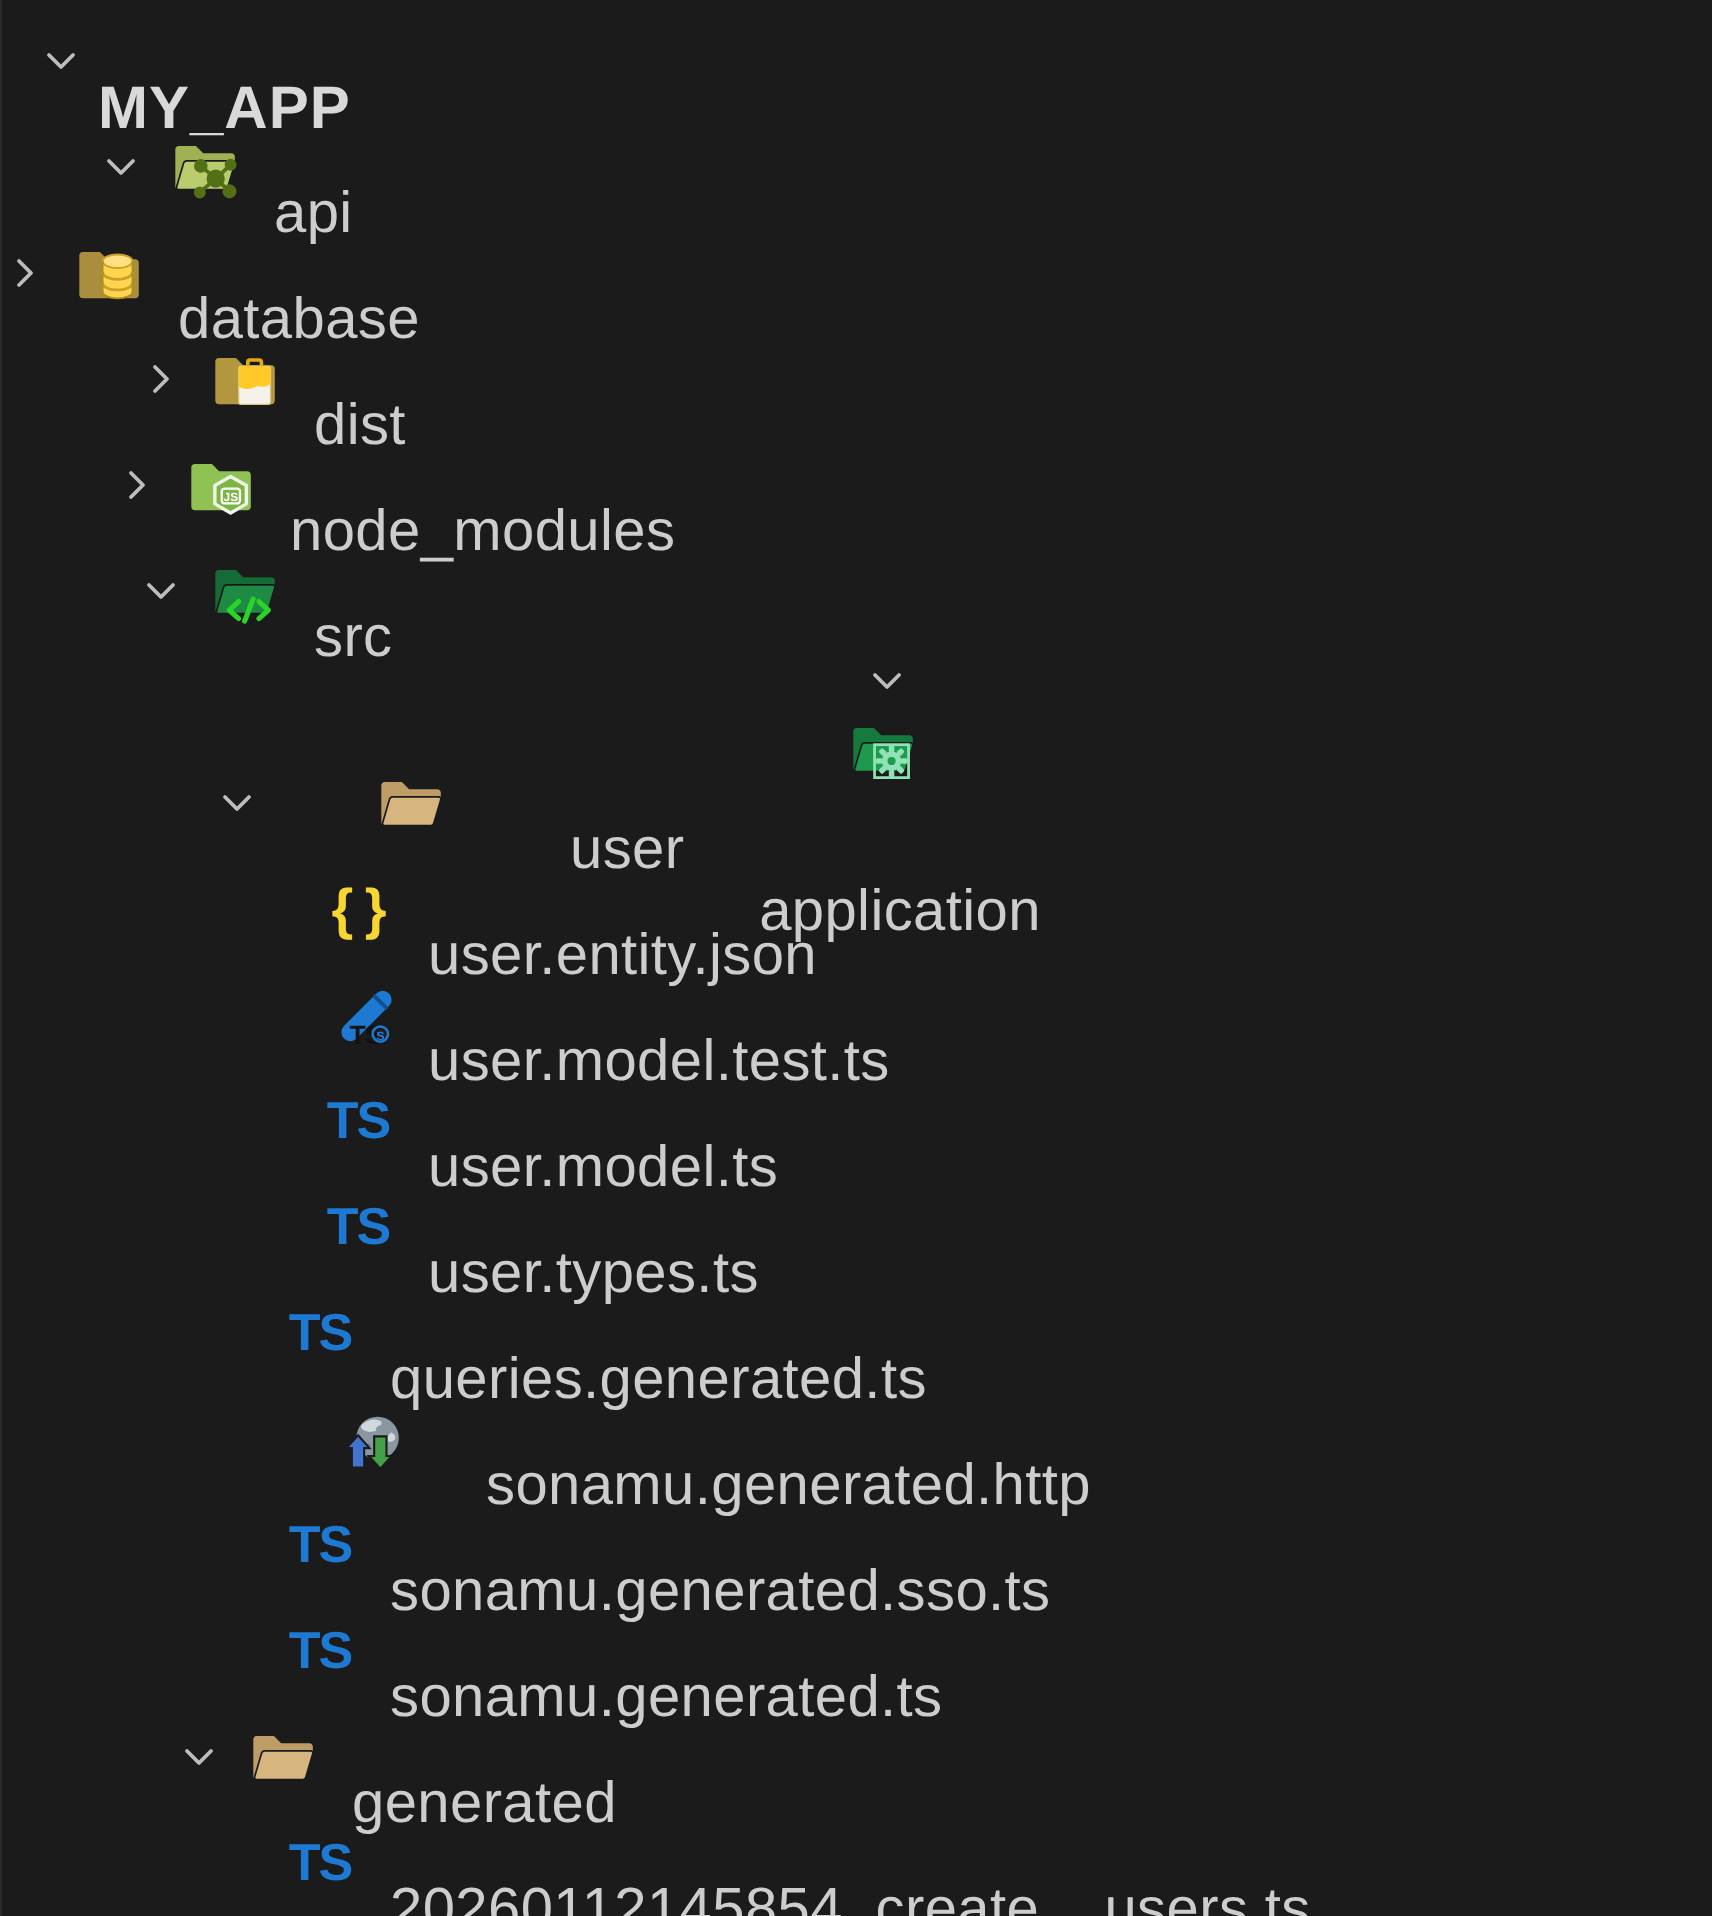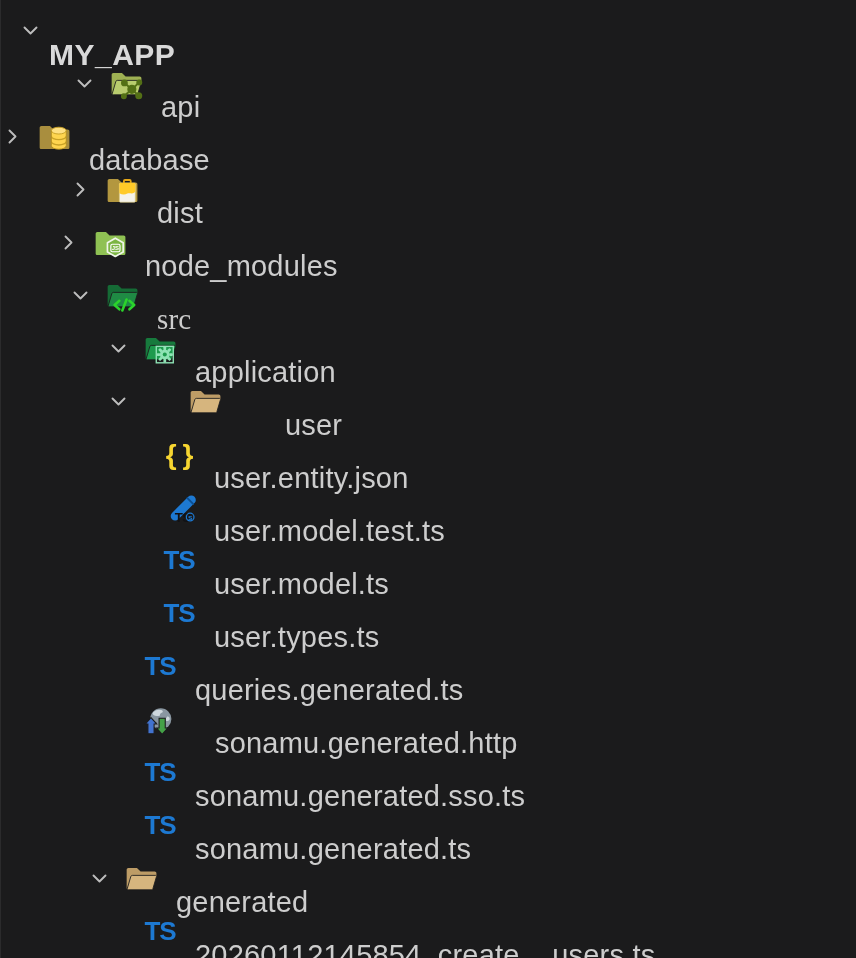--- a/index.html
+++ b/index.html
@@ -41,21 +41,21 @@
 
 <div class="explorer" id="tree">
     <div class="row root" style="padding-left: 18px;">
       <span class="twisty">
         <svg width="23" height="23" viewBox="0 0 23 23">
           <path d="M5.5 8.5l6 6 6-6" fill="none" stroke="#bdbdbd" stroke-width="1.9" stroke-linecap="round" stroke-linejoin="round"></path>
         </svg>
       </span>
       <span class="label">MY_APP</span>
     </div>
-    <div class="row" style="padding-left: 72px;">
+    <div class="row" style="padding-left: 48px;">
       <span class="twisty">
         <svg width="23" height="23" viewBox="0 0 23 23">
           <path d="M5.5 8.5l6 6 6-6" fill="none" stroke="#bdbdbd" stroke-width="1.9" stroke-linecap="round" stroke-linejoin="round"></path>
         </svg>
       </span>
       <span class="fileicon">
         <svg width="34" height="34" viewBox="0 0 32 32">
           <path d="M2.5 7.2c0-.9.7-1.6 1.6-1.6h8.1l3.4 3.4h13.3c.9 0 1.6.7 1.6 1.6v3.4H8.2L2.5 25.5z" fill="#9fb153"></path>
           <path d="M7.9 12.6h21.6c.7 0 1.2.66 1 1.3l-3.3 11.2c-.2.66-.8 1.1-1.44 1.1H4.1c-.7 0-1.2-.66-1-1.3l3.3-11.2c.2-.66.8-1.1 1.44-1.1z" fill="#b9cc6e" stroke="#1b1b1c" stroke-width="0.8"></path>
           <g stroke="#547016" stroke-width="1.8" fill="#547016">
@@ -115,40 +115,40 @@
       <span class="fileicon">
         <svg width="34" height="34" viewBox="0 0 32 32">
           <path d="M2.5 7.2c0-.9.7-1.6 1.6-1.6h8.1l3.4 3.4h13.3c.9 0 1.6.7 1.6 1.6v15.2c0 .9-.7 1.6-1.6 1.6H4.1c-.9 0-1.6-.7-1.6-1.6z" fill="#8fc153"></path>
           <path d="M21 11.5l7.4 4.3v8.6L21 28.7l-7.4-4.3v-8.6z" fill="#7cb544" stroke="#f0f5ea" stroke-width="1.6" stroke-linejoin="round"></path>
           <rect x="16.8" y="17.2" width="8.6" height="7" rx="1.4" fill="none" stroke="#ffffff" stroke-width="1.1"></rect>
           <text x="21.1" y="22.9" text-anchor="middle" font-size="5.6" font-weight="bold" fill="#ffffff" font-family="Liberation Sans,sans-serif">JS</text>
         </svg>
       </span>
       <span class="label">node_modules</span>
     </div>
-    <div class="row" style="padding-left: 68px; font-family: Liberation Serif, serif;">
+    <div class="row" style="padding-left: 68px;">
       <span class="twisty">
         <svg width="23" height="23" viewBox="0 0 23 23">
           <path d="M5.5 8.5l6 6 6-6" fill="none" stroke="#bdbdbd" stroke-width="1.9" stroke-linecap="round" stroke-linejoin="round"></path>
         </svg>
       </span>
       <span class="fileicon">
         <svg width="34" height="34" viewBox="0 0 32 32">
           <path d="M2.5 7.2c0-.9.7-1.6 1.6-1.6h8.1l3.4 3.4h13.3c.9 0 1.6.7 1.6 1.6v3.4H8.2L2.5 25.5z" fill="#156b35"></path>
           <path d="M7.9 12.6h21.6c.7 0 1.2.66 1 1.3l-3.3 11.2c-.2.66-.8 1.1-1.44 1.1H4.1c-.7 0-1.2-.66-1-1.3l3.3-11.2c.2-.66.8-1.1 1.44-1.1z" fill="#1f8a44" stroke="#1b1b1c" stroke-width="0.8"></path>
           <g fill="none" stroke="#2bd42b" stroke-width="2.4" stroke-linecap="round" stroke-linejoin="round">
             <path d="M13.5 20.5 9 24.5l4.5 4"></path>
             <path d="M16.3 29.7l4-10.4"></path>
             <path d="M23 20.5l4.5 4-4.5 4"></path>
           </g>
         </svg>
       </span>
       <span class="label">src</span>
     </div>
-    <div class="row" style="padding-left: 106px;">
+    <div class="row" style="padding-left: 43px; flex-direction: column;">
       <span class="twisty">
         <svg width="23" height="23" viewBox="0 0 23 23">
           <path d="M5.5 8.5l6 6 6-6" fill="none" stroke="#bdbdbd" stroke-width="1.9" stroke-linecap="round" stroke-linejoin="round"></path>
         </svg>
       </span>
       <span class="fileicon">
         <svg width="34" height="34" viewBox="0 0 32 32">
           <path d="M2.5 7.2c0-.9.7-1.6 1.6-1.6h8.1l3.4 3.4h13.3c.9 0 1.6.7 1.6 1.6v3.4H8.2L2.5 25.5z" fill="#177a3d"></path>
           <path d="M7.9 12.6h21.6c.7 0 1.2.66 1 1.3l-3.3 11.2c-.2.66-.8 1.1-1.44 1.1H4.1c-.7 0-1.2-.66-1-1.3l3.3-11.2c.2-.66.8-1.1 1.44-1.1z" fill="#1d9a4d" stroke="#1b1b1c" stroke-width="0.8"></path>
           <rect x="12.5" y="13.5" width="16" height="15.5" fill="none" stroke="#8fe3b5" stroke-width="1.3"></rect>
@@ -216,21 +216,21 @@
       </span>
       <span class="label">user.types.ts</span>
     </div>
     <div class="row" style="padding-left: 106px;">
       <span class="twisty"></span>
       <span class="fileicon">
         <span class="glyph-ts">TS</span>
       </span>
       <span class="label">queries.generated.ts</span>
     </div>
-    <div class="row" style="padding-left: 78px; gap: 24px;">
+    <div class="row" style="padding-left: 106px; gap: 24px;">
       <span class="twisty"></span>
       <span class="fileicon">
         <svg width="34" height="34" viewBox="0 0 32 32">
           <circle cx="20.5" cy="15" r="10" fill="#8a97a1"></circle>
           <path d="M13.5 8.5q3.5-3 7.5-1.8 2.2.7 1 2.2-2.8.9-2.2 2.8-3.8 1.2-6.2-.5-1.6-1.5-.1-2.7z" fill="#cfd8dd"></path>
           <path d="M27 12.5q2.6 1.2 1.6 3.4-1.7 1.7-3.4.5-.6-2.3 1.8-3.9z" fill="#cfd8dd"></path>
           <path d="M12.5 16q2 2.5 4.5 2.5" fill="none" stroke="#6d7a85" stroke-width="1"></path>
           <path d="M11.3 13.8l5.4 6H14.2V29H8.4v-9.2H5.9z" fill="#4273cf" stroke="#1b1b1c" stroke-width="1"></path>
           <path d="M21.8 29.5l-5.4-6h2.5V14.3h5.8v9.2h2.5z" fill="#44a147" stroke="#1b1b1c" stroke-width="1"></path>
         </svg>

